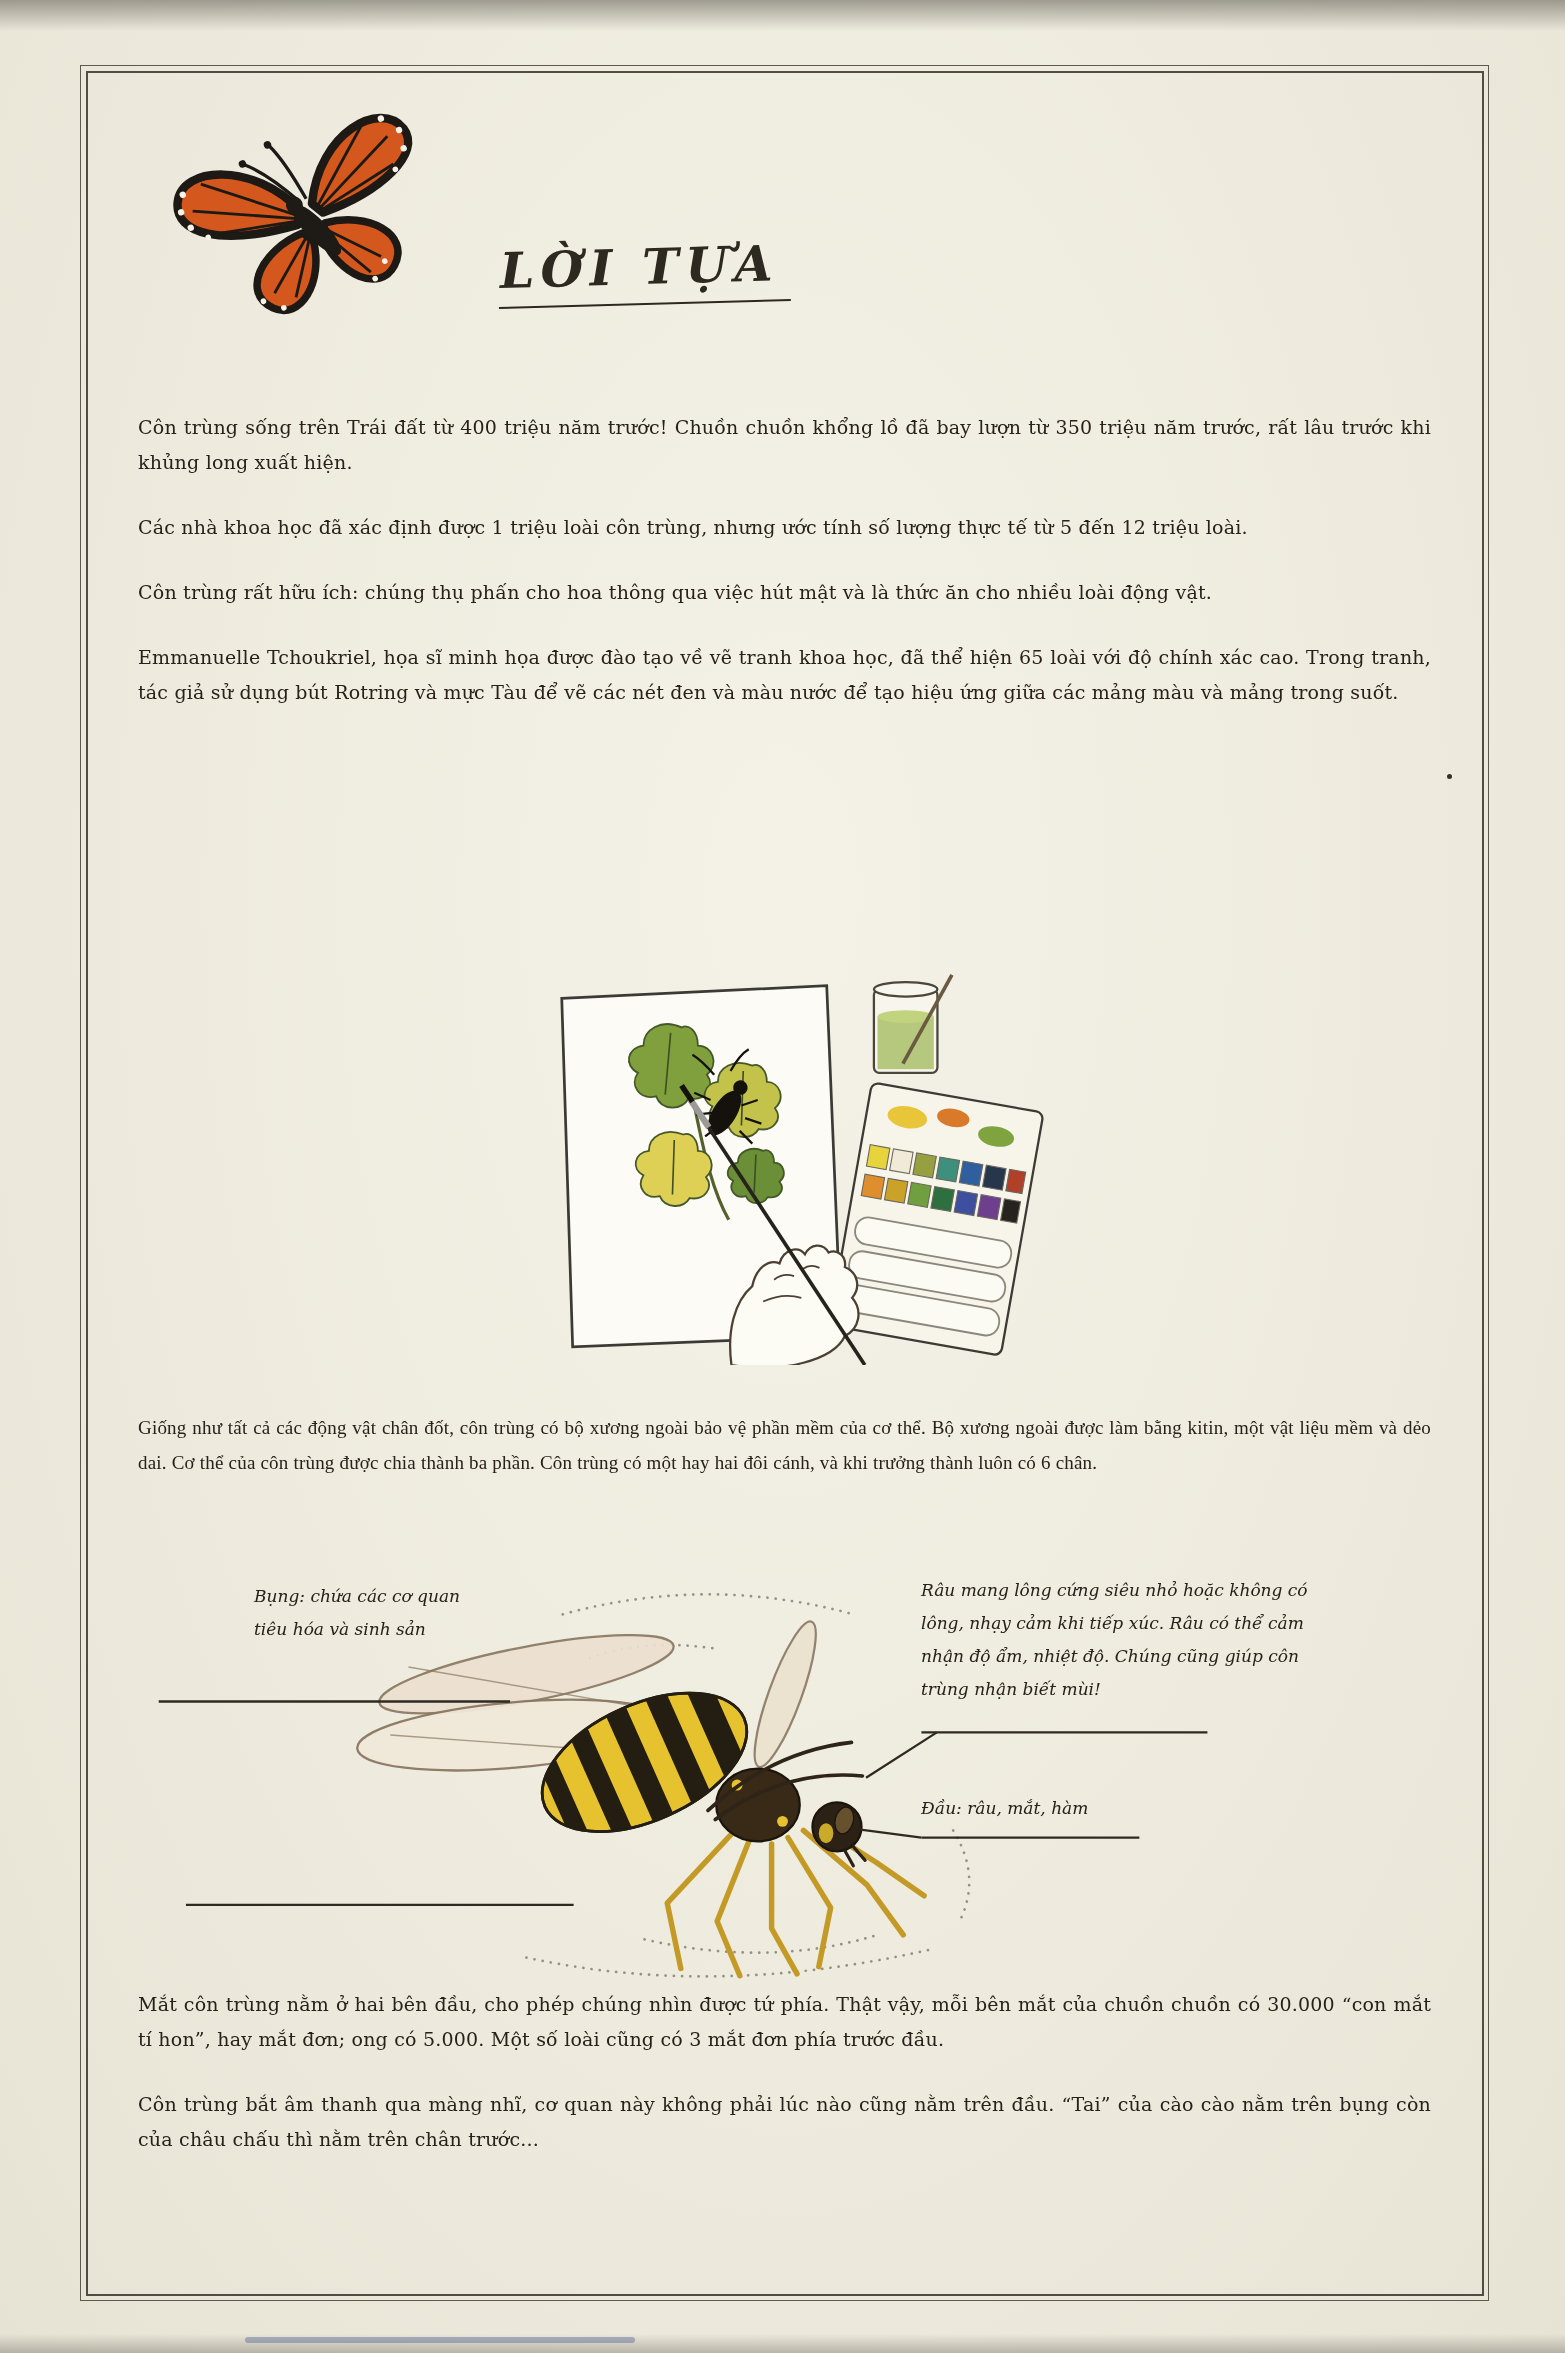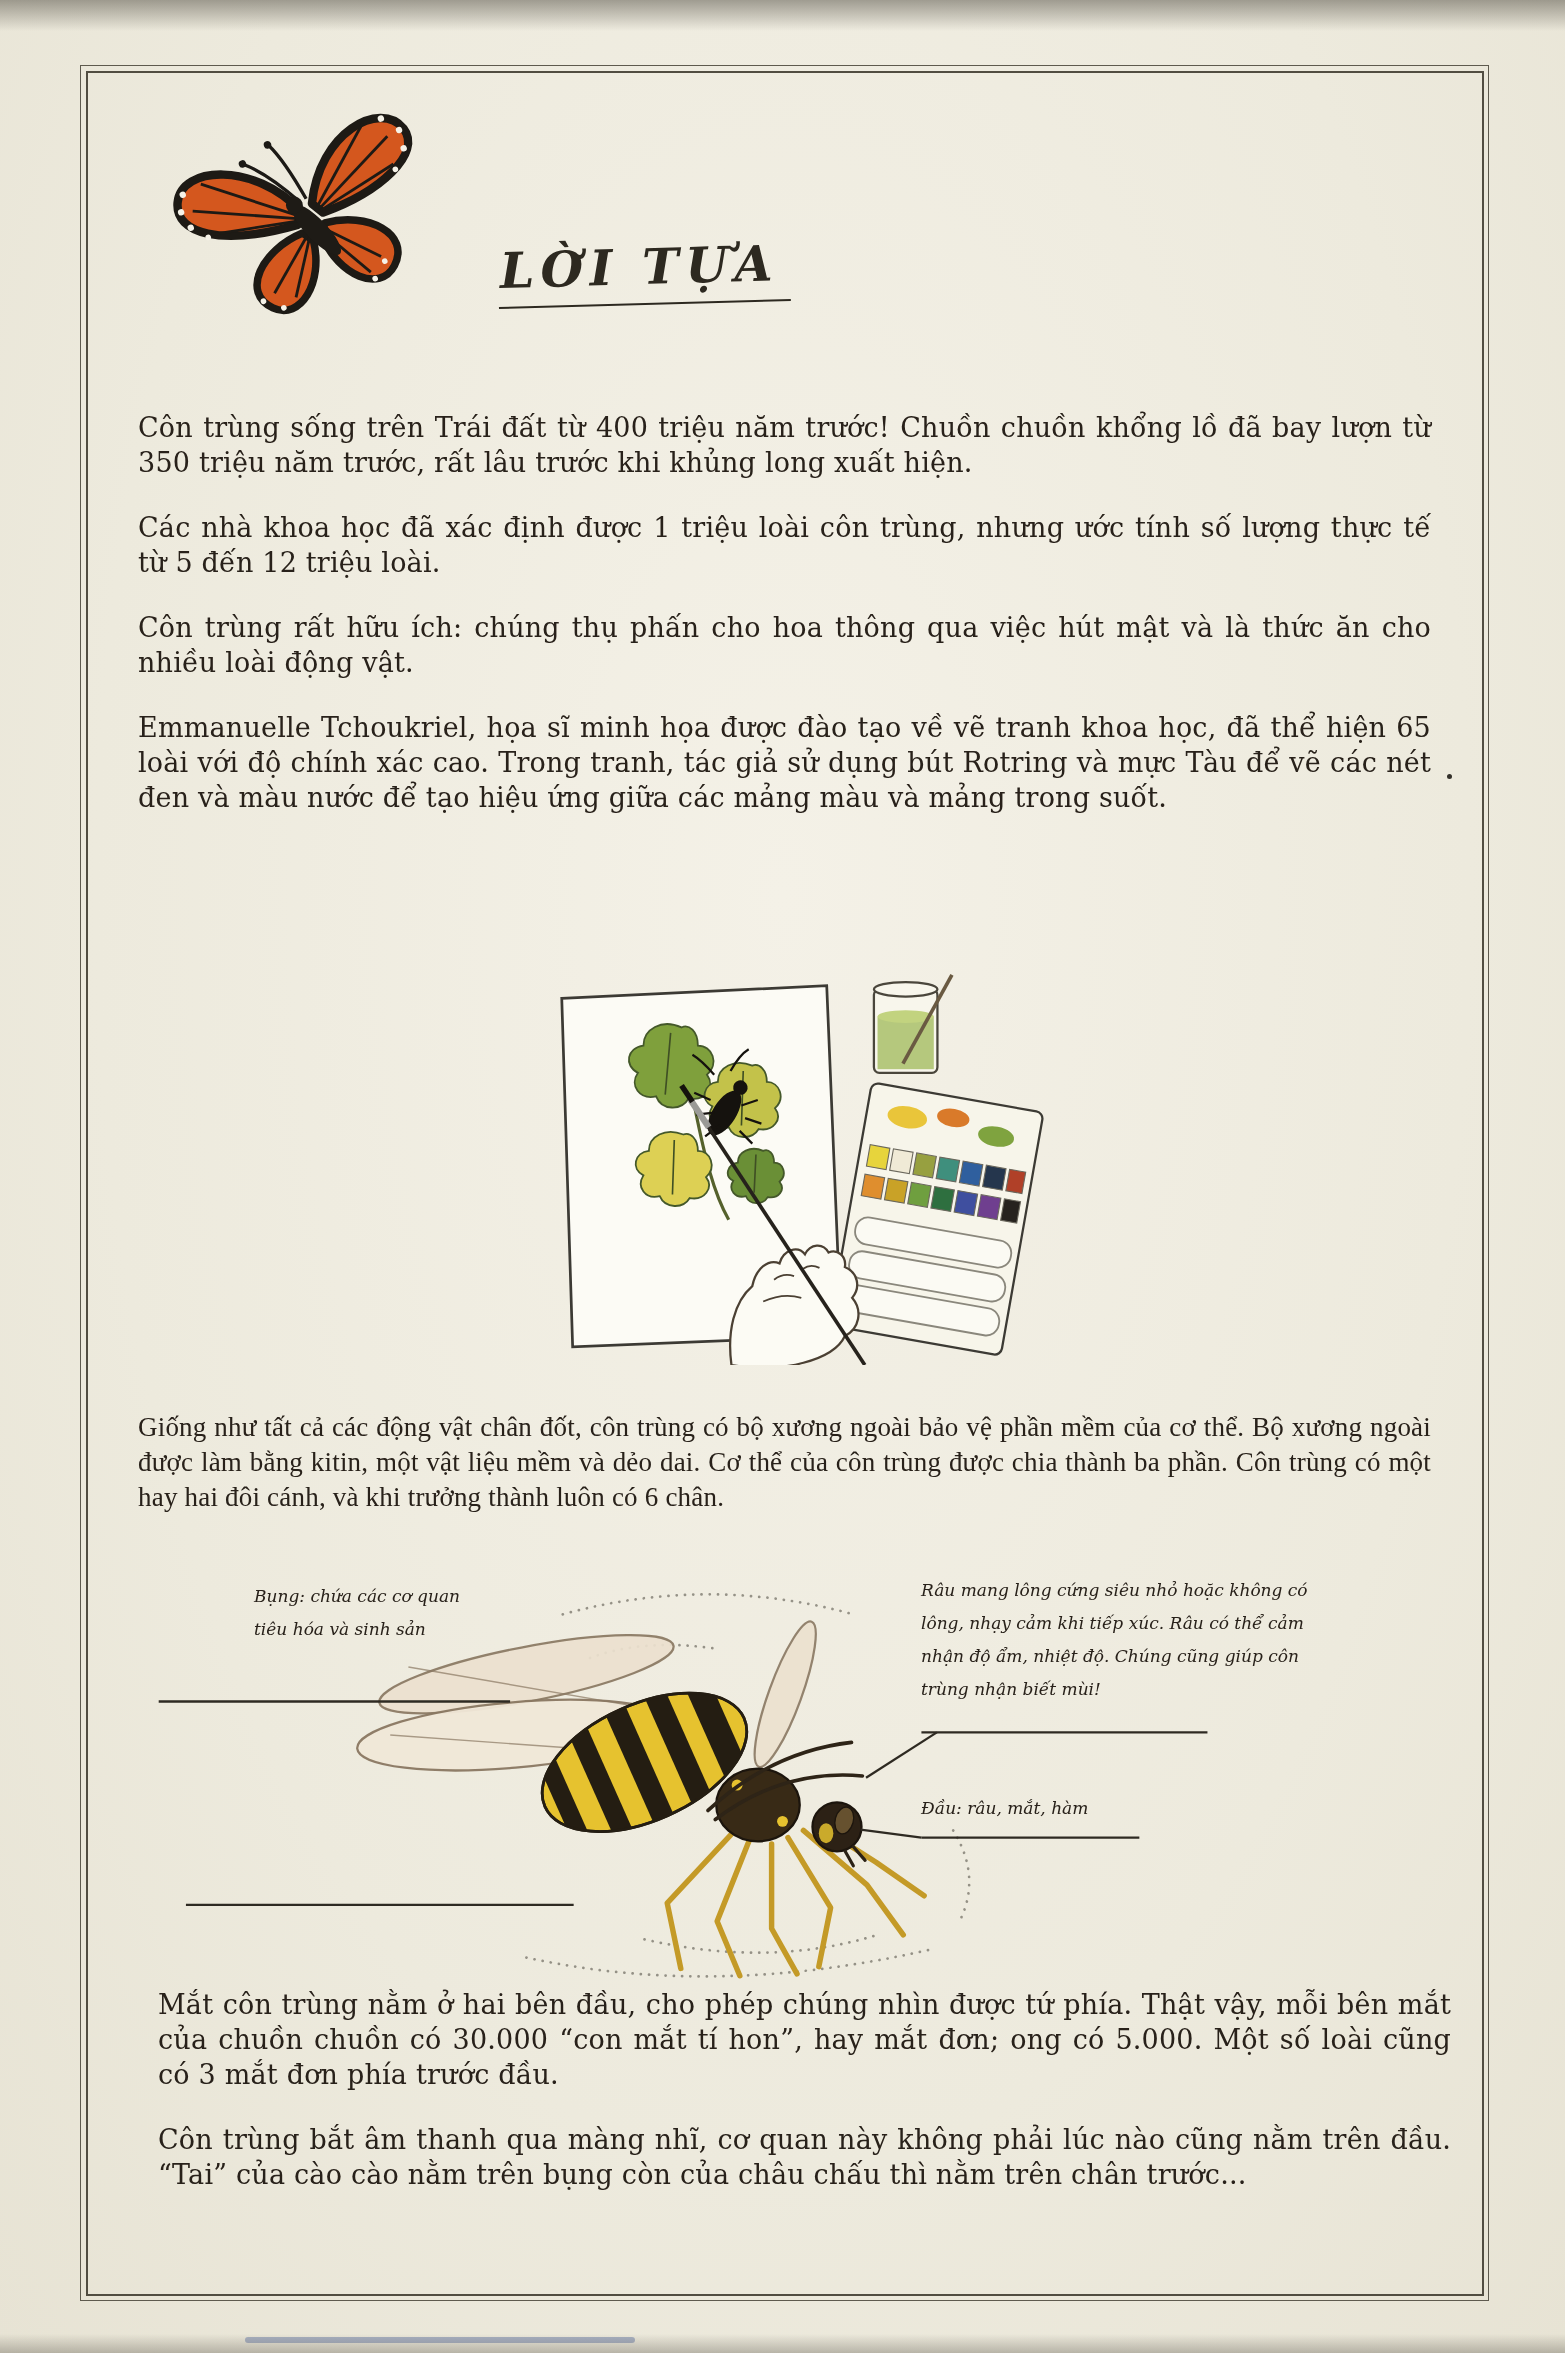--- a/index.html
+++ b/index.html
@@ -46,21 +46,21 @@
     letter-spacing: 6.4px; color: #2d2920;
     border-bottom: 2.7px solid #2d2920;
     padding: 0 11px 7.3px 1.8px;
     transform: rotate(-1.6deg);
   }
   .col { position: absolute; left: 138px; width: 1293px; }
   .intro { top: 410px; }
   .after-ill { top: 1410px; font-family: Liberation Serif, serif; }
   .closing { top: 1987px; }
   p.body {
-    font-size: 27px; line-height: 35px; text-align: justify;
+    font-size: 19px; line-height: 35px; text-align: justify;
     letter-spacing: 0.2px; margin-bottom: 30px; color: var(--ink, #28211a);
   }
   .painting { position: absolute; left: 545px; top: 973px; width: 509px; height: 392px; }
   .diagram { position: absolute; left: 136px; top: 1558px; width: 1293px; height: 425px; }
   .diagram svg.wasp { position: absolute; inset: 0; width: 100%; height: 100%; }
   .lbl {
     position: absolute; font-style: italic; font-size: 17px; line-height: 33px;
     color: var(--ink, #28211a);
   }
   .lbl.bung { left: 118px; top: 22px; width: 213px; }
@@ -276,21 +276,21 @@
         <path d="M882,192 L804,242"></path>
         <path d="M865,308 H1105"></path>
         <path d="M865,308 L798,299"></path>
       </g>
     </svg>
     <div class="lbl bung">Bụng: chứa các cơ quan tiêu hóa và sinh sản</div>
     <div class="lbl rau">Râu mang lông cứng siêu nhỏ hoặc không có lông, nhạy cảm khi tiếp xúc. Râu có thể cảm nhận độ ẩm, nhiệt độ. Chúng cũng giúp côn trùng nhận biết mùi!</div>
     <div class="lbl dau">Đầu: râu, mắt, hàm</div>
   </div>
 
-  <div class="col closing" style="position:absolute;margin-left:20px;">
+  <div class="col closing" style="position:absolute;">
     <p class="body">Mắt côn trùng nằm ở hai bên đầu, cho phép chúng nhìn được tứ phía. Thật vậy, mỗi bên mắt của chuồn chuồn có 30.000 “con mắt tí hon”, hay mắt đơn; ong có 5.000. Một số loài cũng có 3 mắt đơn phía trước đầu.</p>
     <p class="body">Côn trùng bắt âm thanh qua màng nhĩ, cơ quan này không phải lúc nào cũng nằm trên đầu. “Tai” của cào cào nằm trên bụng còn của châu chấu thì nằm trên chân trước...</p>
   </div>
 
   <div class="speck"></div>
   <div class="blue-mark"></div>
   <div class="scan-bottom"></div>
 </div>
 
 

